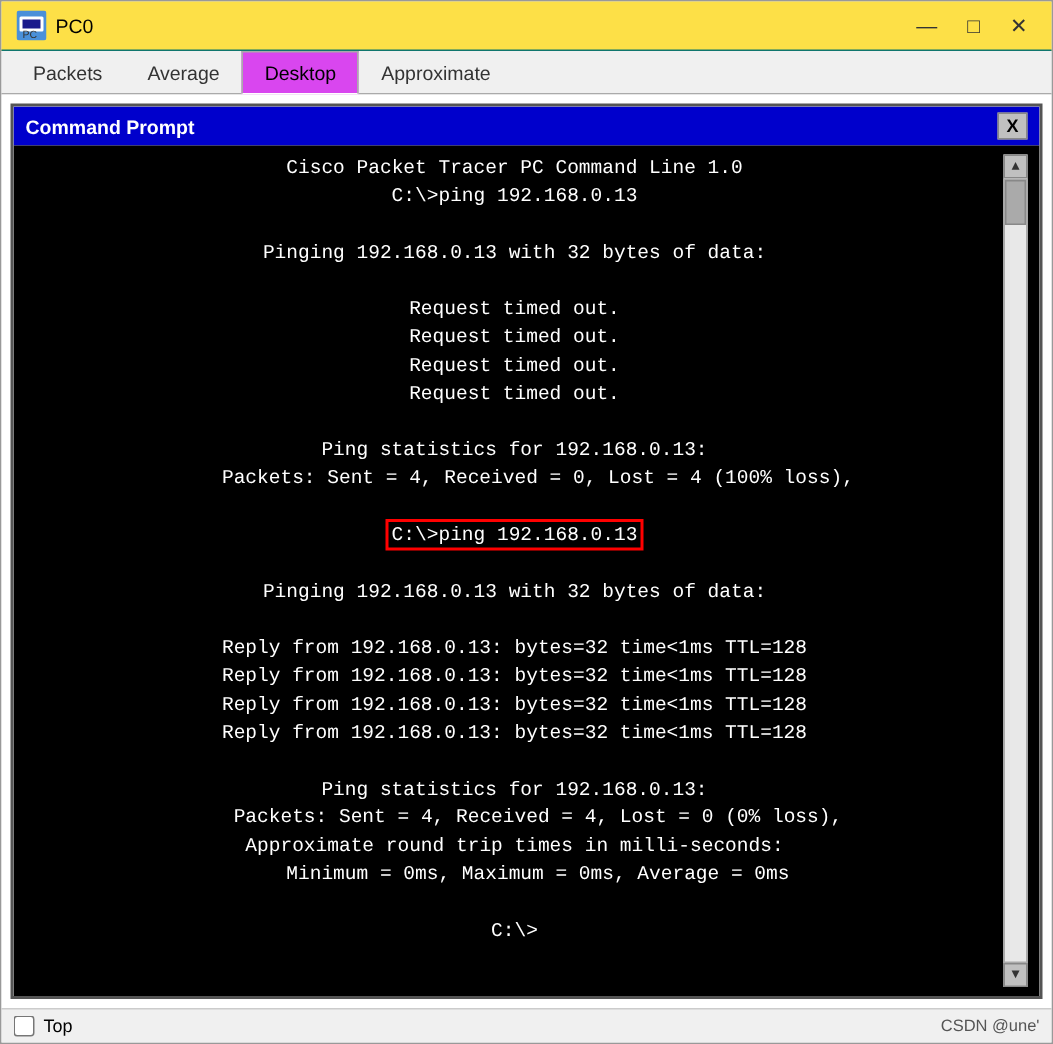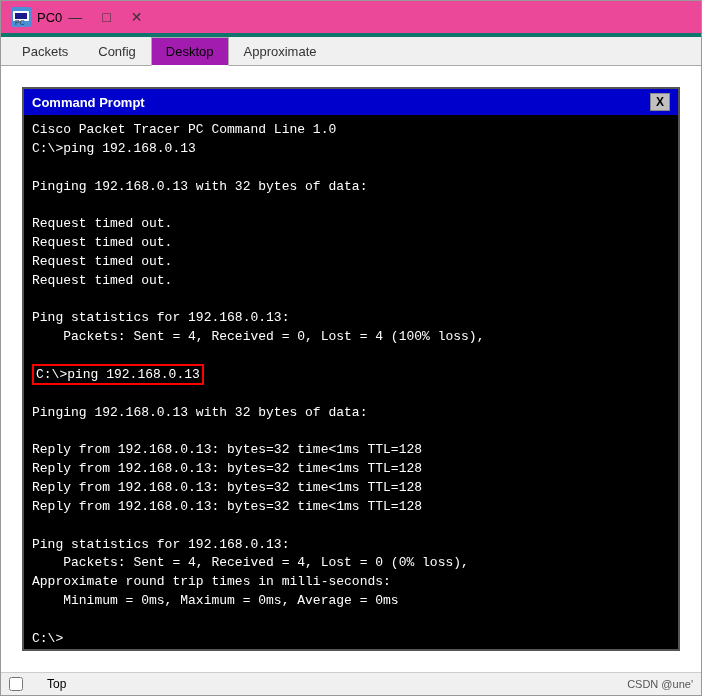--- a/index.html
+++ b/index.html
@@ -12,26 +12,26 @@
     }
     .window {
       width: 702px;
       height: 696px;
       background: #f0f0f0;
       border: 1px solid #999;
       display: flex;
       flex-direction: column;
     }
     .title-bar {
-      background: #ec4899;
+      background: #fde047;
       padding: 6px 10px;
       display: flex;
       align-items: center;
-      justify-content: flex-start;
-      border-bottom: 4px solid #0f766e;
+      justify-content: space-between;
+      border-bottom: 1px solid #0f766e;
     }
     .title-bar-left {
       display: flex;
       align-items: center;
       gap: 6px;
     }
     .app-icon {
       width: 20px;
       height: 20px;
     }
@@ -60,30 +60,30 @@
     .tab {
       padding: 6px 14px;
       font-size: 13px;
       cursor: pointer;
       border: 1px solid transparent;
       border-bottom: none;
       margin-bottom: -1px;
       color: #333;
     }
     .tab.active {
-      background: #a21caf;
+      background: #d946ef;
       border: 1px solid #aaa;
       border-bottom: 1px solid white;
       color: #000;
       text-align: right;
     }
     .content-area {
       flex: 1;
       background: white;
-      padding: 21px;
+      padding: 6px;
       display: flex;
       flex-direction: column;
       overflow: hidden;
     }
     .cmd-window {
       flex: 1;
       display: flex;
       flex-direction: column;
       border: 2px solid #555;
       overflow: hidden;
@@ -109,21 +109,22 @@
     }
     .cmd-body {
       flex: 1;
       background: black;
       color: white;
       font-family: 'Courier New', monospace;
       font-size: 13px;
       padding: 6px 8px;
       overflow-y: auto;
       display: flex;
-      flex-direction: column;
+      flex-direction: row;
+      text-align: center;
     }
     .cmd-content {
       flex: 1;
       white-space: pre;
       line-height: 1.45;
     }
     .scrollbar {
       width: 16px;
       background: #c0c0c0;
       display: flex;
@@ -160,21 +161,21 @@
       display: flex;
       align-items: center;
       gap: 6px;
       background: #f0f0f0;
       border-top: 1px solid #ccc;
       justify-content: space-between;
     }
     .bottom-left {
       display: flex;
       align-items: center;
-      gap: 24px;
+      gap: 6px;
     }
     .checkbox {
       width: 14px;
       height: 14px;
     }
     .bottom-label {
       font-size: 12px;
     }
     .watermark {
       font-size: 11px;
@@ -200,21 +201,21 @@
     </div>
     <div class="window-controls">
       <button class="win-btn">—</button>
       <button class="win-btn">□</button>
       <button class="win-btn">✕</button>
     </div>
   </div>
 
   <div class="tab-bar">
     <div class="tab">Packets</div>
-    <div class="tab">Config</div>
+    <div class="tab">Average</div>
     <div class="tab active">Desktop</div>
     <div class="tab">Approximate</div>
   </div>
 
   <div class="content-area">
     <div class="cmd-window">
 
       <div class="cmd-title-bar">
         <span>Command Prompt</span>
         <button class="cmd-close">X</button>

